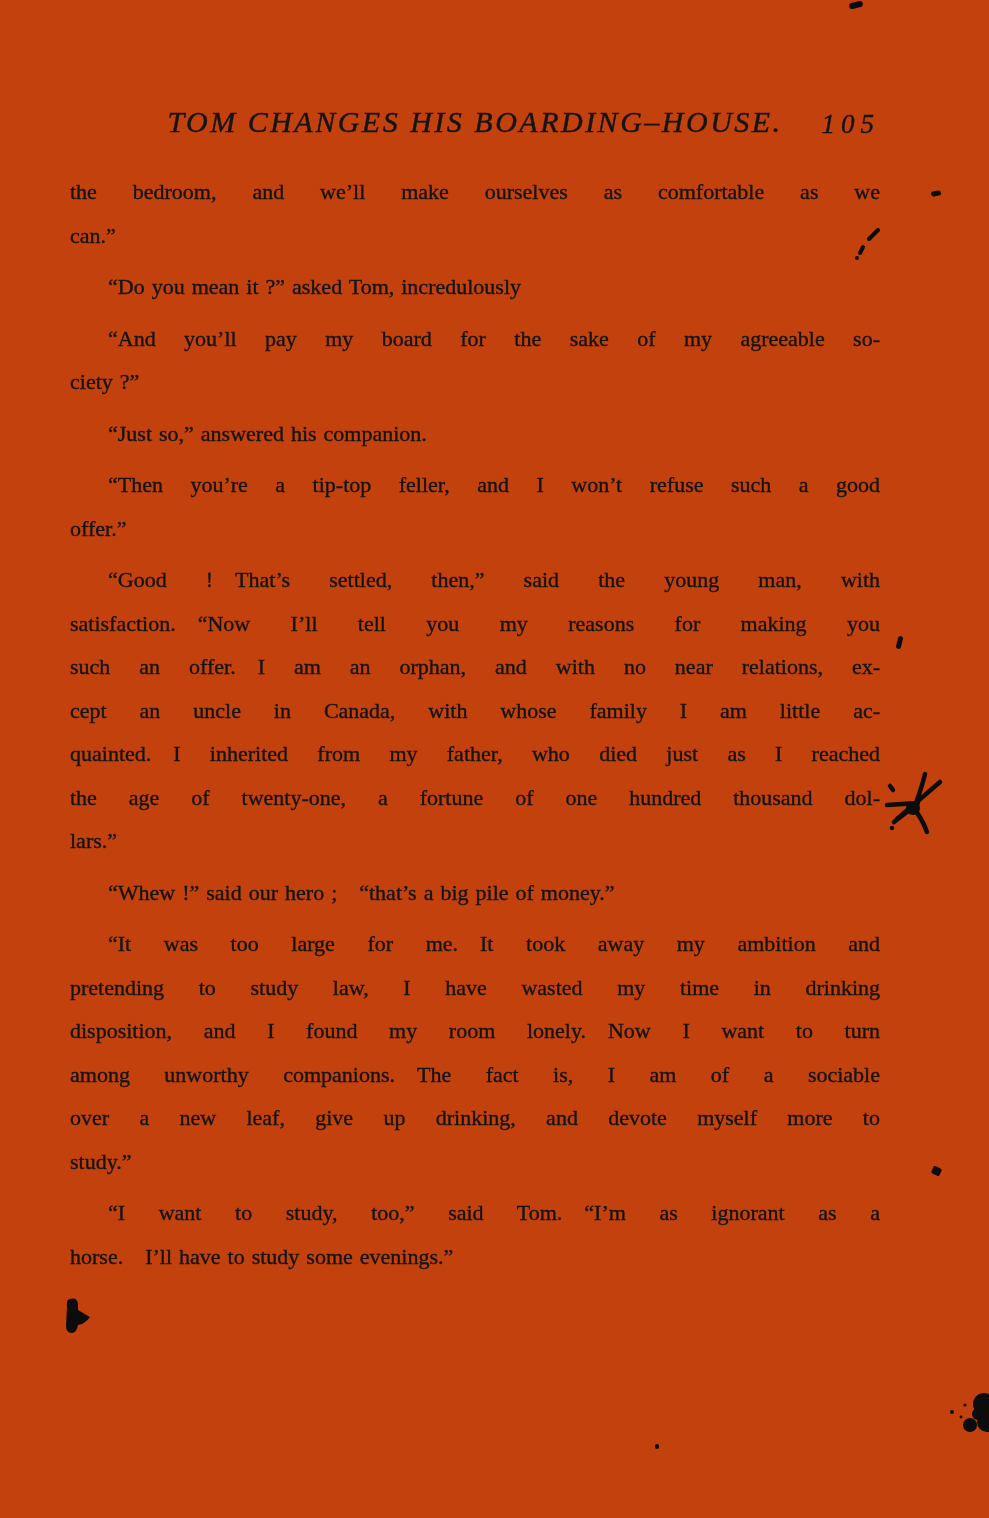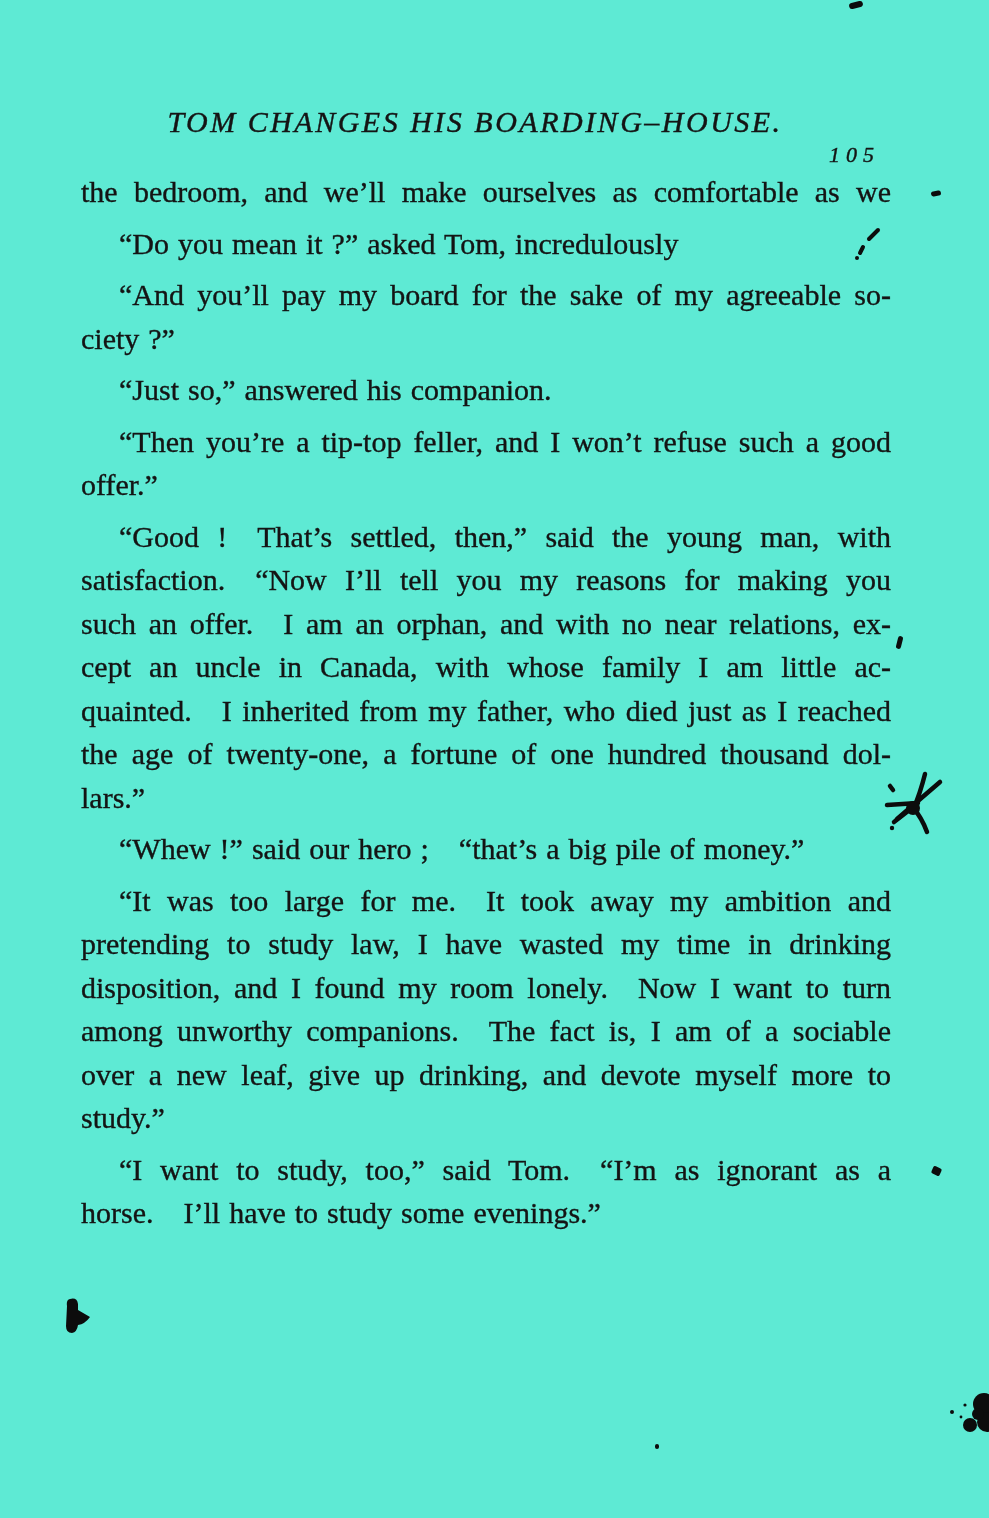--- a/index.html
+++ b/index.html
@@ -1,20 +1,20 @@
 <!DOCTYPE html>
 <html><head>
 <meta charset="utf-8">
 <style>
   html, body { margin: 0; padding: 0; background: #ffffff; }
   .page {
     position: relative;
     width: 989px;
     height: 1518px;
-    background: #5eead4;
+    background: #c2410c;
     overflow: hidden;
     font-family: "Liberation Serif", serif;
     color: #141414;
   }
   
   .header {
     position: absolute;
     left: 70px;
     top: 104px;
     width: 810px;
@@ -24,32 +24,31 @@
     line-height: 36px;
     letter-spacing: 2.5px;
     text-align: center;
     white-space: nowrap;
     -webkit-text-stroke: 0.4px currentColor;
   }
   .pagenum {
     position: absolute;
     right: 0;
     top: 2px;
-    font-size: 22px;
+    font-size: 27px;
     letter-spacing: 6px;
     font-style: italic;
-    margin-top: 31px;
   }
   
   .bodytext {
     position: absolute;
-    left: 81px;
+    left: 70px;
     top: 170px;
     width: 810px;
-    font-size: 30px;
+    font-size: 22px;
     line-height: 43.5px;
     word-spacing: 1.5px;
     -webkit-text-stroke: 0.35px currentColor;
   }
   .para + .para { margin-top: 8px; }
   .para.indent .line:first-child { text-indent: 38px; }
   .line { white-space: normal; }
   .line.just {
     text-align: justify;
     text-align-last: justify;
@@ -74,20 +73,21 @@
 <div class="page">
 
   <div class="header">
     <span>TOM CHANGES HIS BOARDING–HOUSE.</span>
     <span class="pagenum">105</span>
   </div>
 
   <div class="bodytext" id="bodytext">
       <div class="para">
         <div class="line just">the bedroom, and we’ll make ourselves as comfortable as we</div>
+        <div class="line">can.”</div>
       </div>
       <div class="para indent">
         <div class="line">“Do you mean it ?” asked Tom, incredulously</div>
       </div>
       <div class="para indent">
         <div class="line just">“And you’ll pay my board for the sake of my agreeable so-</div>
         <div class="line">ciety ?”</div>
       </div>
       <div class="para indent">
         <div class="line">“Just so,” answered his companion.</div>

